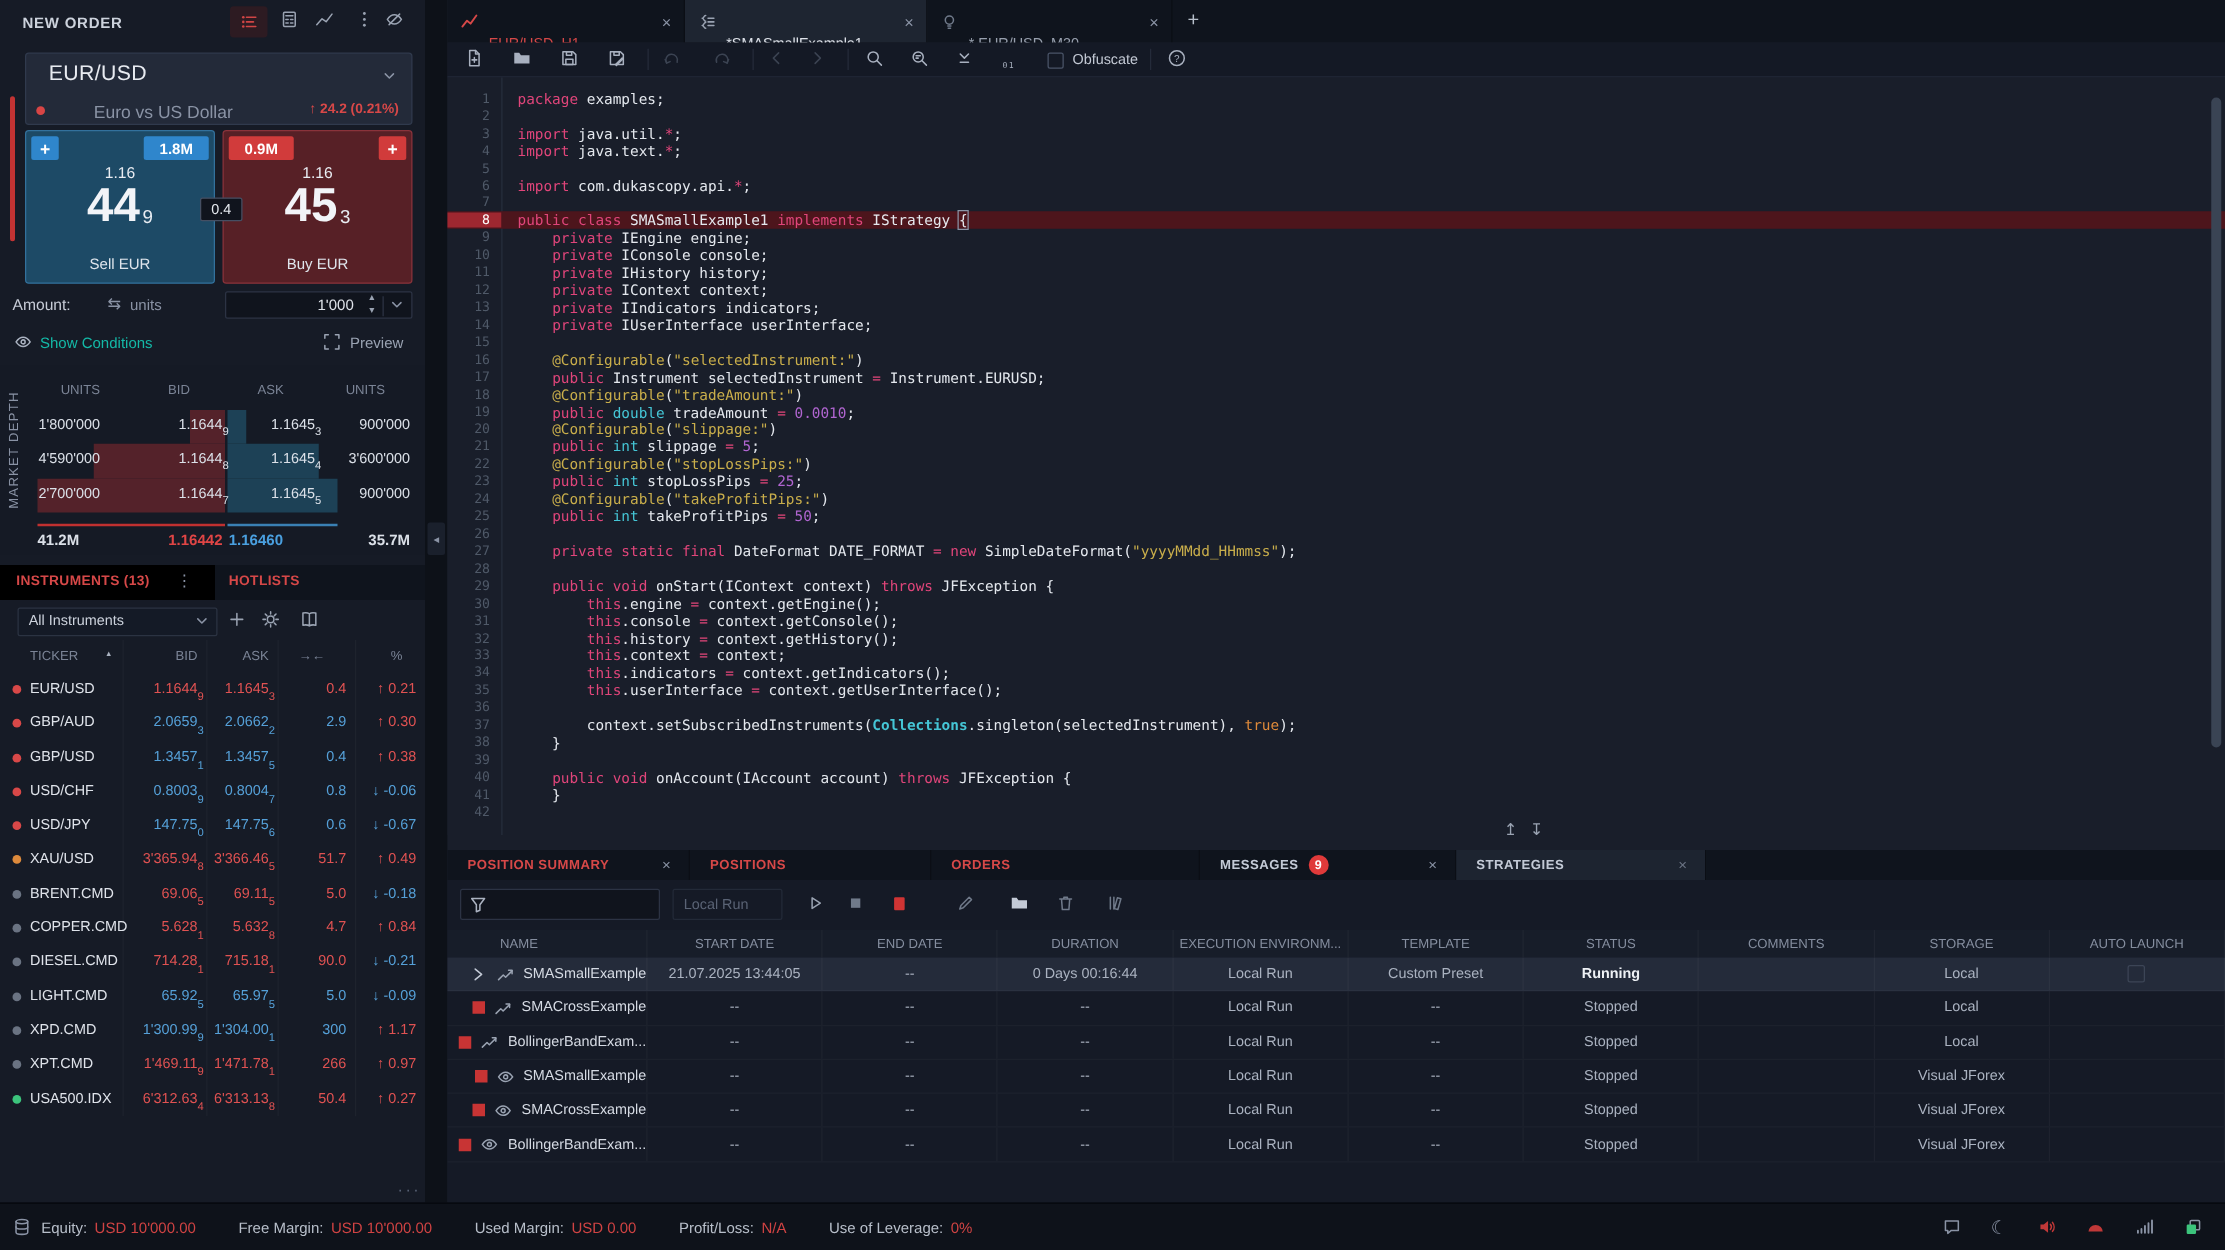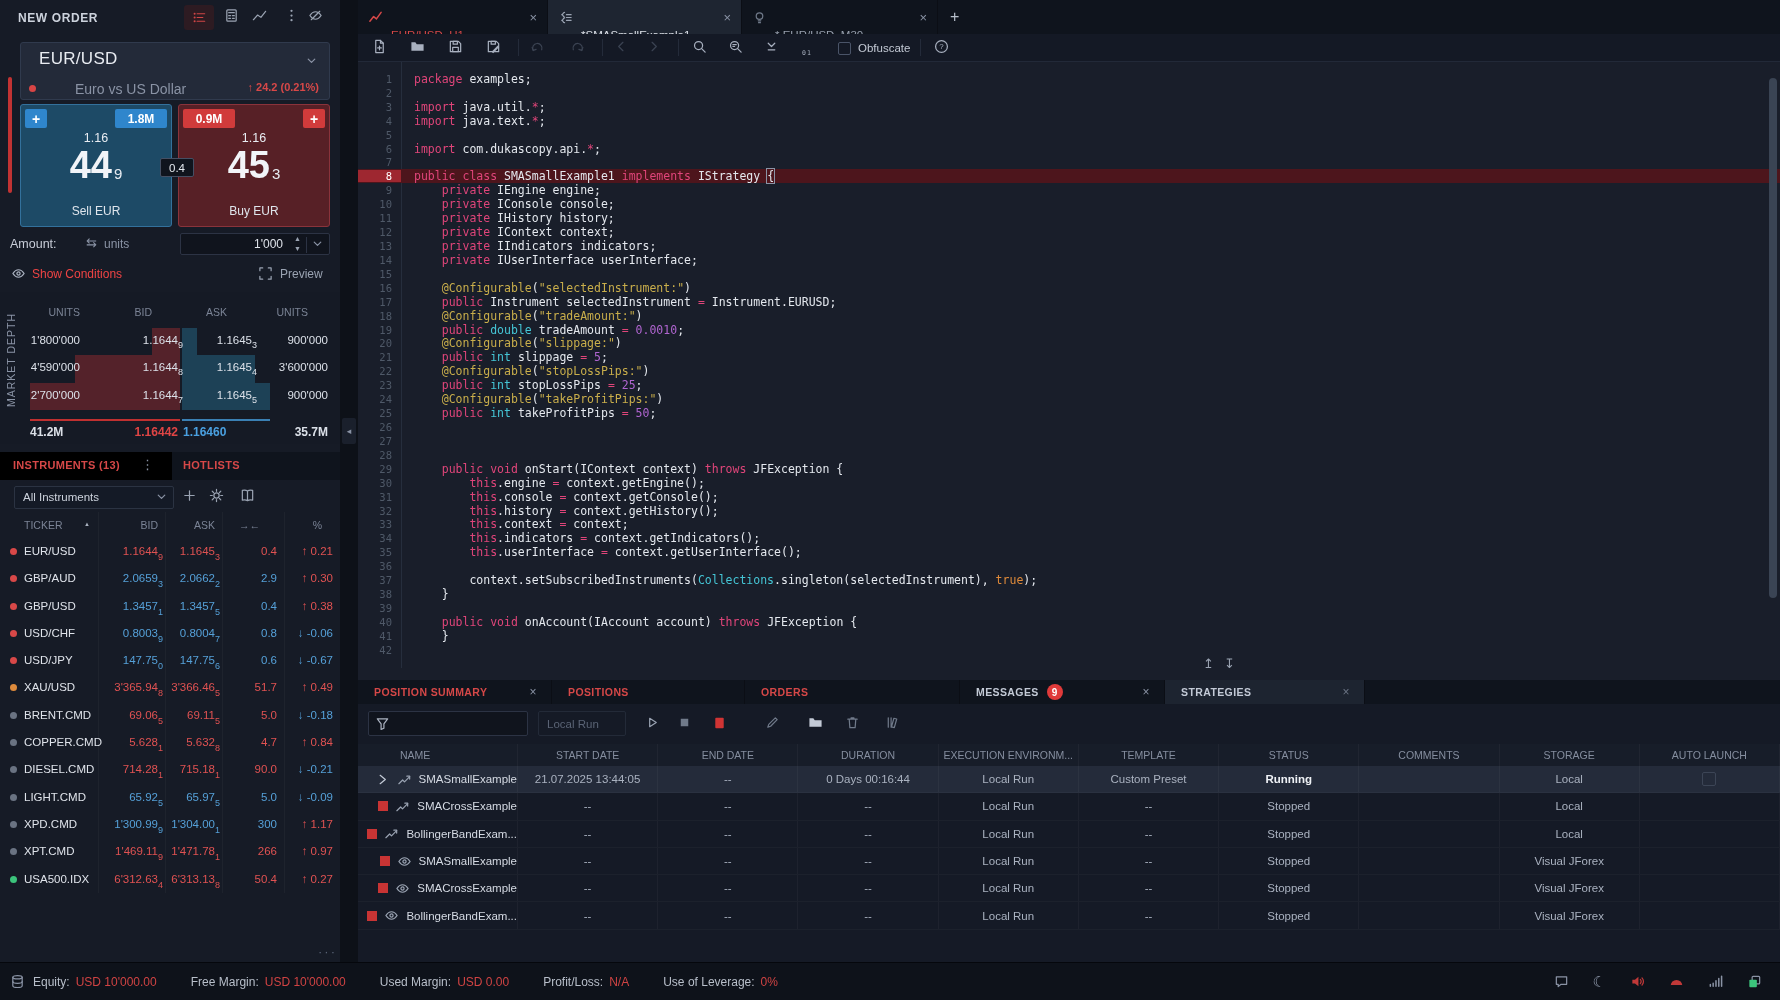--- a/index.html
+++ b/index.html
@@ -45,21 +45,21 @@
   .amt-swap { position:absolute; left:86px; top:235px; color:#8a93a5; font-size:13px; }
   .amt-units { position:absolute; left:104px; top:237px; font-size:12px; color:#8a93a5; }
   .amt-box { position:absolute; left:180px; top:233px; width:150px; height:22px; background:#10141d;
              border:1px solid #2c3344; border-radius:2px; }
   .amt-val { position:absolute; right:46px; top:3px; font-size:12px; color:#dfe3ea; }
   .amt-step { position:absolute; right:28px; top:0; font-size:7px; color:#9aa3b2; line-height:10px; text-align:center; }
   .amt-sep { position:absolute; right:22px; top:3px; height:16px; border-left:1px solid #2c3344; }
   .amt-chev { position:absolute; right:4px; top:2px; color:#8a93a5; }
 
   .cond-eye { position:absolute; left:11px; top:266px; color:#aab2c0; }
-  .cond-text { position:absolute; left:32px; top:267px; font-size:12px; color:#ef4444; }
+  .cond-text { position:absolute; left:32px; top:267px; font-size:12px; color:#14b8a6; }
   .prev-ico { position:absolute; left:258px; top:266px; color:#9aa3b2; }
   .prev-text { position:absolute; left:280px; top:267px; font-size:12px; color:#9aa3b2; }
 
   .depth { position:absolute; left:0; top:292px; width:340px; height:152px; background:#151a25; }
   .depth-vlabel { position:absolute; left:-49px; top:62px; width:120px; transform:rotate(-90deg);
                   font-size:10.5px; letter-spacing:1px; color:#8a93a5; text-align:center; }
   .d-head span, .d-row span, .d-foot span { position:absolute; }
   .d-head { position:absolute; top:14px; left:0; width:340px; height:16px; font-size:10.5px; color:#7b8496; }
   .d-rows { position:absolute; top:36px; left:0; width:340px; }
   .d-row { position:relative; height:27.3px; font-size:11.5px; color:#dbe0e8; }
@@ -122,21 +122,21 @@
   .editor { position:absolute; left:0; top:62px; width:1422px; height:606px; background:#191e2a;
             font-family:"DejaVu Sans Mono", monospace; font-size:11.5px; }
   .gut-border { position:absolute; left:43px; top:0; height:606px; border-left:1px solid #262e3d; }
   .code-lines { position:absolute; left:0; top:10px; width:1422px; }
   .cl { display:flex; height:13.93px; align-items:center; white-space:pre; }
   .cl .ln { width:43px; padding-right:9px; text-align:right; color:#4f5968; font-size:10.5px; flex:none; }
   .cl .ct { padding-left:13px; }
   .cl.hl { background:#4d151c; }
   .cl.hl .ln { background:#9e2730; color:#fff; }
   .tk-k { color:#e0457a; } .tk-w { color:#e4e8ee; } .tk-a { color:#c9ae4b; } .tk-n { color:#b065d0; }
-  .tk-c { color:#45c6d6; } .tk-b { color:#df8a3a; } .tk-g { color:#45c6d6; }
+  .tk-c { color:#45c6d6; } .tk-b { color:#df8a3a; } .tk-g { color:#45c6d6;font-weight:bold; }
   .tk-bk { color:#e4e8ee; outline:1px solid #8a93a5; }
   .vsb { position:absolute; right:3px; top:16px; width:8px; height:520px; background:#3a4454; border-radius:4px; }
   .ecollapse { position:absolute; left:845px; top:656px; color:#9aa3b2; font-size:13px; letter-spacing:10px; }
 
   
   .bpanel { position:absolute; left:0; top:680px; width:1422px; height:282px; background:#151a26; }
   .btabs { position:absolute; left:0; top:0; width:1422px; height:24px; background:#0f141d; display:flex; }
   .btab { height:24px; display:flex; align-items:center; padding:0 14px 0 16px; gap:8px;
           font-size:10.5px; font-weight:700; letter-spacing:.4px; border-right:1px solid #0b0e15; }
   .btab .lbl { white-space:nowrap; }
@@ -633,21 +633,21 @@
           <div class="cl"><span class="ln">17</span><span class="ct"><span class="tk-w">    </span><span class="tk-k">public </span><span class="tk-w">Instrument selectedInstrument </span><span class="tk-k">=</span><span class="tk-w"> Instrument.EURUSD;</span></span></div>
           <div class="cl"><span class="ln">18</span><span class="ct"><span class="tk-w">    </span><span class="tk-a">@Configurable</span><span class="tk-w">(</span><span class="tk-a">"tradeAmount:"</span><span class="tk-w">)</span></span></div>
           <div class="cl"><span class="ln">19</span><span class="ct"><span class="tk-w">    </span><span class="tk-k">public </span><span class="tk-c">double </span><span class="tk-w">tradeAmount </span><span class="tk-k">=</span><span class="tk-n"> 0.0010</span><span class="tk-w">;</span></span></div>
           <div class="cl"><span class="ln">20</span><span class="ct"><span class="tk-w">    </span><span class="tk-a">@Configurable</span><span class="tk-w">(</span><span class="tk-a">"slippage:"</span><span class="tk-w">)</span></span></div>
           <div class="cl"><span class="ln">21</span><span class="ct"><span class="tk-w">    </span><span class="tk-k">public </span><span class="tk-c">int </span><span class="tk-w">slippage </span><span class="tk-k">=</span><span class="tk-n"> 5</span><span class="tk-w">;</span></span></div>
           <div class="cl"><span class="ln">22</span><span class="ct"><span class="tk-w">    </span><span class="tk-a">@Configurable</span><span class="tk-w">(</span><span class="tk-a">"stopLossPips:"</span><span class="tk-w">)</span></span></div>
           <div class="cl"><span class="ln">23</span><span class="ct"><span class="tk-w">    </span><span class="tk-k">public </span><span class="tk-c">int </span><span class="tk-w">stopLossPips </span><span class="tk-k">=</span><span class="tk-n"> 25</span><span class="tk-w">;</span></span></div>
           <div class="cl"><span class="ln">24</span><span class="ct"><span class="tk-w">    </span><span class="tk-a">@Configurable</span><span class="tk-w">(</span><span class="tk-a">"takeProfitPips:"</span><span class="tk-w">)</span></span></div>
           <div class="cl"><span class="ln">25</span><span class="ct"><span class="tk-w">    </span><span class="tk-k">public </span><span class="tk-c">int </span><span class="tk-w">takeProfitPips </span><span class="tk-k">=</span><span class="tk-n"> 50</span><span class="tk-w">;</span></span></div>
           <div class="cl"><span class="ln">26</span><span class="ct"></span></div>
-          <div class="cl"><span class="ln">27</span></div>
+          <div class="cl"><span class="ln">27</span><span class="ct"><span class="tk-w">    </span><span class="tk-k">private static final </span><span class="tk-w">DateFormat DATE_FORMAT </span><span class="tk-k">=</span><span class="tk-k"> new </span><span class="tk-w">SimpleDateFormat(</span><span class="tk-a">"yyyyMMdd_HHmmss"</span><span class="tk-w">);</span></span></div>
           <div class="cl"><span class="ln">28</span><span class="ct"></span></div>
           <div class="cl"><span class="ln">29</span><span class="ct"><span class="tk-w">    </span><span class="tk-k">public void </span><span class="tk-w">onStart(IContext context) </span><span class="tk-k">throws</span><span class="tk-w"> JFException {</span></span></div>
           <div class="cl"><span class="ln">30</span><span class="ct"><span class="tk-w">        </span><span class="tk-k">this</span><span class="tk-w">.engine </span><span class="tk-k">=</span><span class="tk-w"> context.getEngine();</span></span></div>
           <div class="cl"><span class="ln">31</span><span class="ct"><span class="tk-w">        </span><span class="tk-k">this</span><span class="tk-w">.console </span><span class="tk-k">=</span><span class="tk-w"> context.getConsole();</span></span></div>
           <div class="cl"><span class="ln">32</span><span class="ct"><span class="tk-w">        </span><span class="tk-k">this</span><span class="tk-w">.history </span><span class="tk-k">=</span><span class="tk-w"> context.getHistory();</span></span></div>
           <div class="cl"><span class="ln">33</span><span class="ct"><span class="tk-w">        </span><span class="tk-k">this</span><span class="tk-w">.context </span><span class="tk-k">=</span><span class="tk-w"> context;</span></span></div>
           <div class="cl"><span class="ln">34</span><span class="ct"><span class="tk-w">        </span><span class="tk-k">this</span><span class="tk-w">.indicators </span><span class="tk-k">=</span><span class="tk-w"> context.getIndicators();</span></span></div>
           <div class="cl"><span class="ln">35</span><span class="ct"><span class="tk-w">        </span><span class="tk-k">this</span><span class="tk-w">.userInterface </span><span class="tk-k">=</span><span class="tk-w"> context.getUserInterface();</span></span></div>
           <div class="cl"><span class="ln">36</span><span class="ct"></span></div>
           <div class="cl"><span class="ln">37</span><span class="ct"><span class="tk-w">        context.setSubscribedInstruments(</span><span class="tk-g">Collections</span><span class="tk-w">.singleton(selectedInstrument), </span><span class="tk-b">true</span><span class="tk-w">);</span></span></div>

